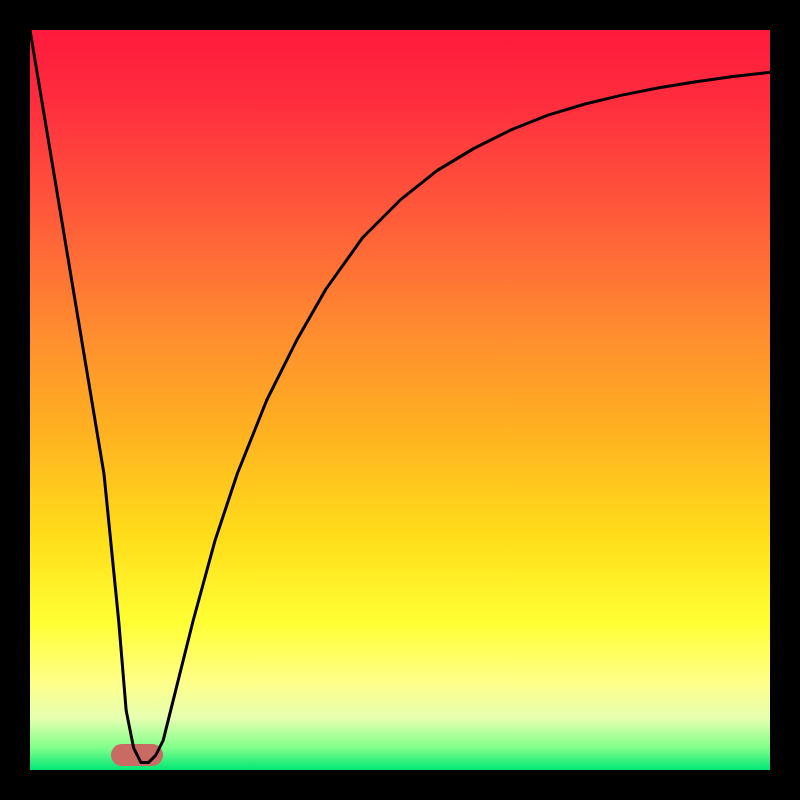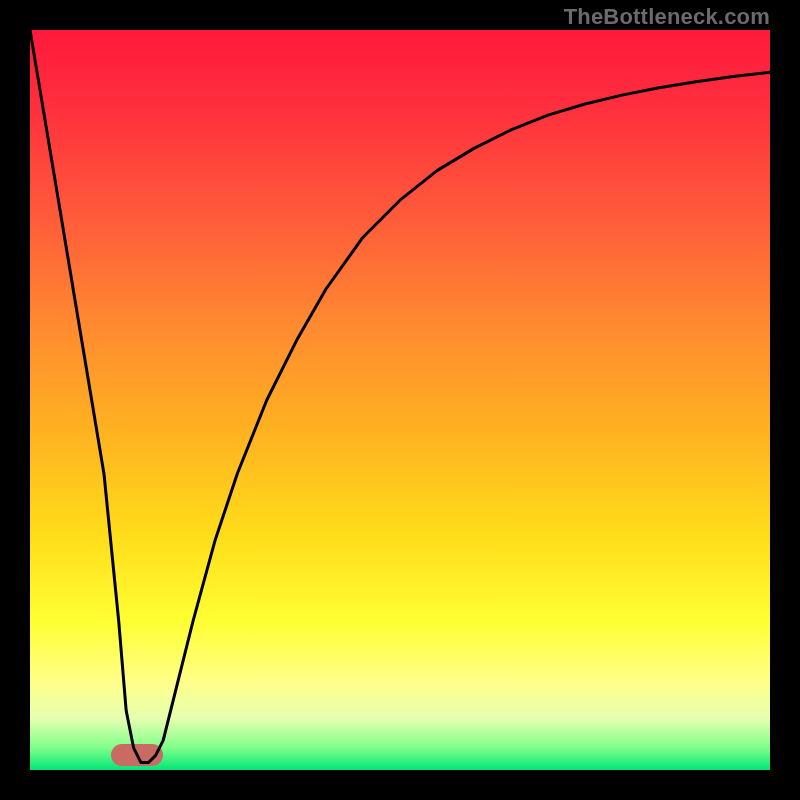--- a/index.html
+++ b/index.html
@@ -60,21 +60,20 @@
   .highlight {
     position: absolute;
     background: #c96a63;
     border-radius: 12px;
   }
 </style>
 </head>
 <body>
 
 <div class="frame">
-  <div class="watermark">TheBottleneck.com</div>
   <div class="plot-area">
     <div class="gradient"></div>
     <div class="highlight" style="left: 81.4px; width: 51.8px; top: 714.2px; height: 22px; background: rgb(201, 106, 99);"></div>
     <svg class="curve-svg" viewBox="0 0 740 740" preserveAspectRatio="none">
       <path fill="none" stroke="#000" stroke-width="3" stroke-linejoin="round" stroke-linecap="round" d="M0.0 0.0 L14.8 88.8 L29.6 177.6 L44.4 266.4 L59.2 355.2 L74.0 444.0 L88.8 592.0 L96.2 680.8 L103.6 717.8 L111.0 732.6 L118.4 732.6 L125.8 725.2 L133.2 710.4 L148.0 651.2 L162.8 592.0 L185.0 510.6 L207.2 444.0 L236.8 370.0 L266.4 310.8 L296.0 259.0 L333.0 207.2 L370.0 170.2 L407.0 140.6 L444.0 118.4 L481.0 99.9 L518.0 85.1 L555.0 74.0 L592.0 65.1 L629.0 57.7 L666.0 51.8 L703.0 46.6 L740.0 42.2 "></path>
     </svg>
   </div>
 </div>
 
 </body></html>

